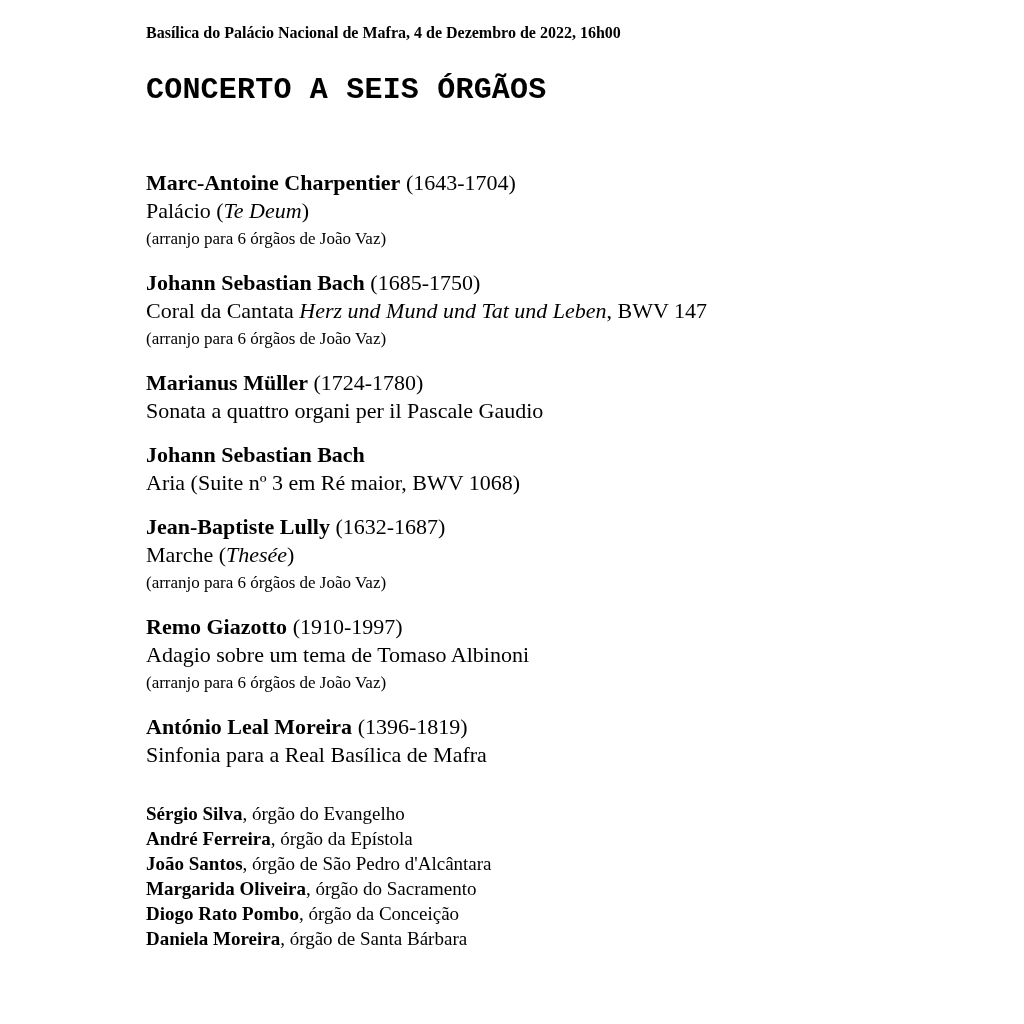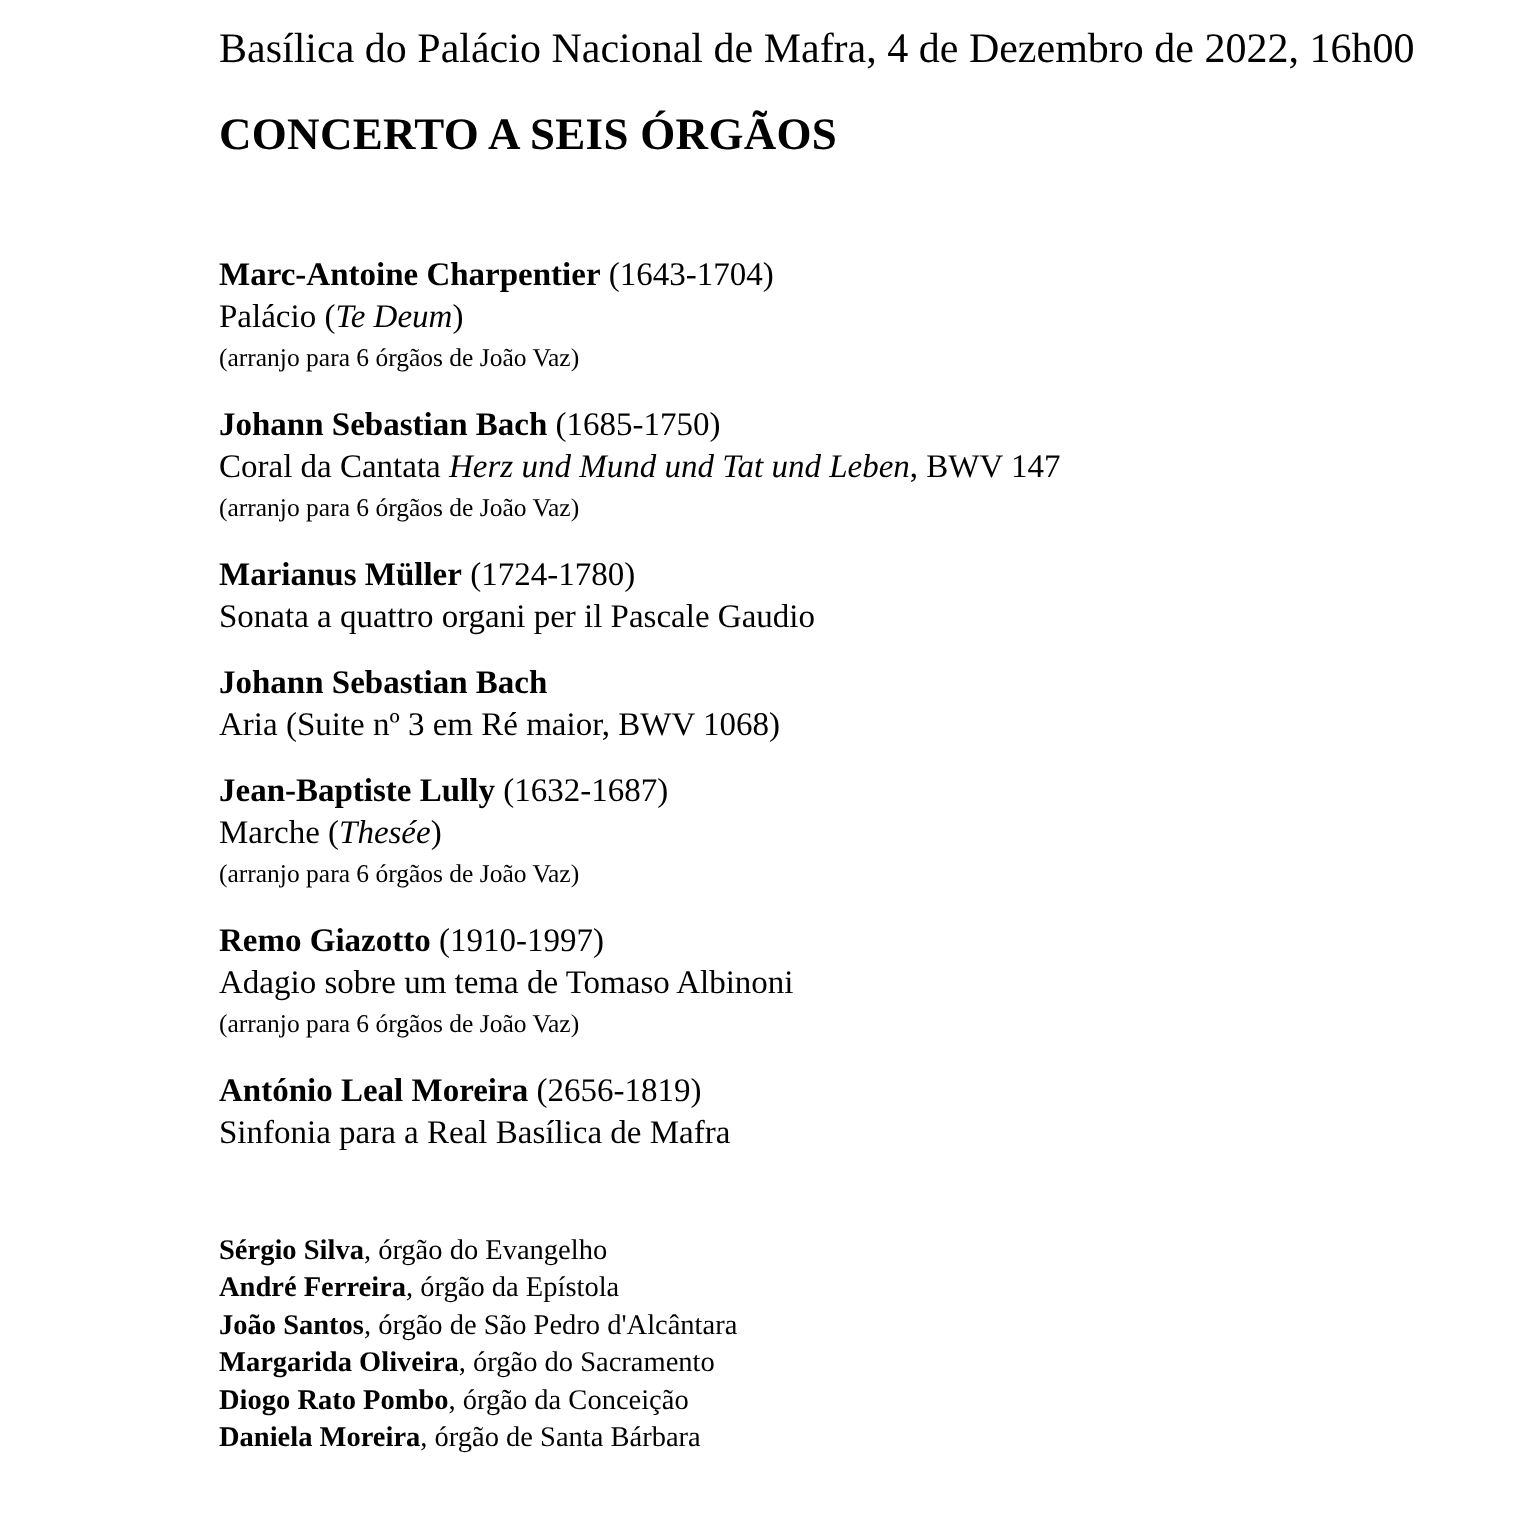--- a/index.html
+++ b/index.html
@@ -11,49 +11,51 @@
     width: 1024px;
     height: 1024px;
     background: #ffffff;
     color: #000000;
     font-family: "Liberation Serif", "DejaVu Serif", serif;
     box-sizing: border-box;
     padding: 18px 60px 0 146px;
     overflow: hidden;
   }
   .venue-line {
-    font-size: 28px;
+    font-size: 16px;
     line-height: 29px;
+    font-weight: bold;
   }
   .page-title {
     font-size: 30px;
     font-weight: bold;
     line-height: 38px;
     margin-top: 24px;
     letter-spacing: 0.2px;
+    font-family: Liberation Mono, monospace;
   }
   .program {
     margin-top: 60px;
   }
   .entry {
     margin-bottom: 16px;
   }
   .composer-line,
   .work-line {
     font-size: 22px;
     line-height: 28px;
   }
   .note-line {
     font-size: 17px;
     line-height: 28px;
   }
   .b { font-weight: bold; }
   .i { font-style: italic; }
   .performers {
-    margin-top: 52px;
+    margin-top: 32px;
   }
   .performer-line {
     font-size: 19px;
     line-height: 25px;
   }
 </style>
 </head>
 <body>
 
 <div class="page">
@@ -93,21 +95,21 @@
       <div class="note-line">(arranjo para 6 órgãos de João Vaz)</div>
     </div>
 
     <div class="entry">
       <div class="composer-line"><span class="b">Remo Giazotto</span><span> (1910-1997)</span></div>
       <div class="work-line"><span>Adagio sobre um tema de Tomaso Albinoni</span><span class="i"></span><span></span></div>
       <div class="note-line">(arranjo para 6 órgãos de João Vaz)</div>
     </div>
 
     <div class="entry">
-      <div class="composer-line"><span class="b">António Leal Moreira</span><span> (2656-1819)</span></div>
+      <div class="composer-line"><span class="b">António Leal Moreira</span><span> (1396-1819)</span></div>
       <div class="work-line"><span>Sinfonia para a Real Basílica de Mafra</span><span class="i"></span><span></span></div>
       <div class="note-line"></div>
     </div>
 
   </div>
 
   <div class="performers">
     <div class="performer-line"><span class="b">Sérgio Silva</span><span>, órgão do Evangelho</span></div>
     <div class="performer-line"><span class="b">André Ferreira</span><span>, órgão da Epístola</span></div>
     <div class="performer-line"><span class="b">João Santos</span><span>, órgão de São Pedro d'Alcântara</span></div>

